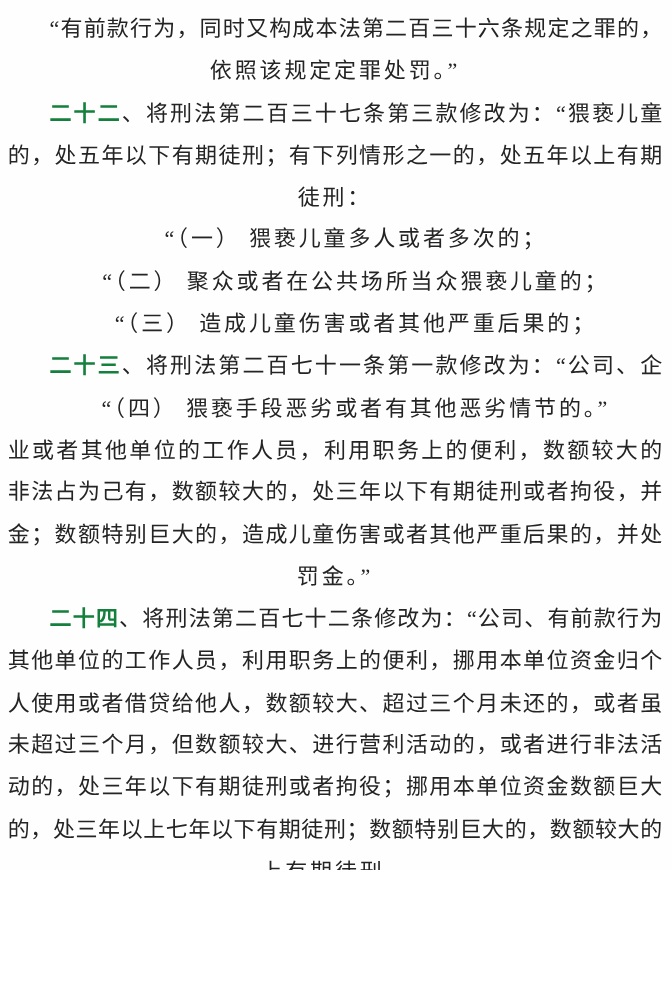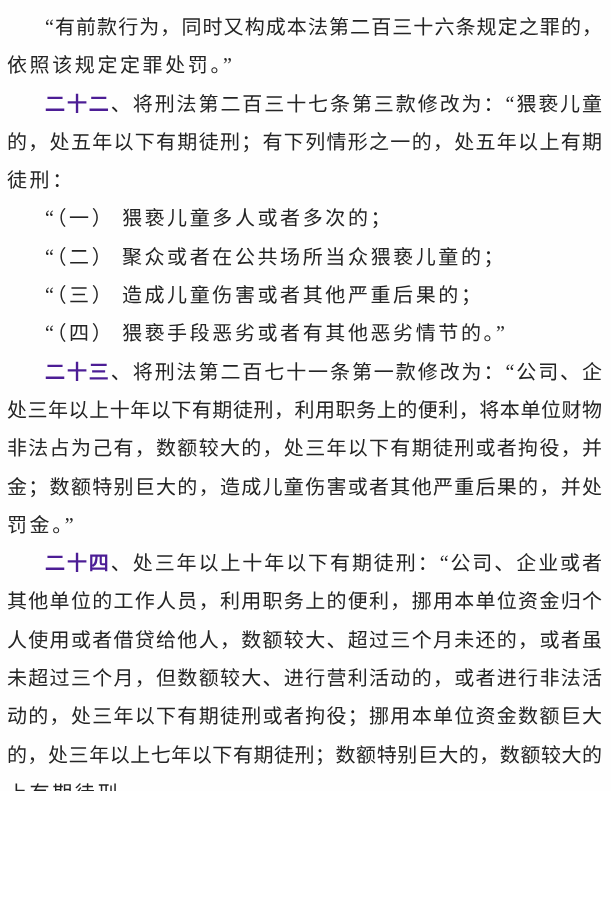--- a/index.html
+++ b/index.html
@@ -20,33 +20,34 @@
   }
   .line {
     margin: 0;
     height: 38.3px;
     line-height: 38.3px;
     font-size: 20px;
     letter-spacing: 2.6px;
     color: #242424;
     overflow: hidden;
     white-space: nowrap;
+    text-align: center;
   }
   .line.justify {
     letter-spacing: 0;
     white-space: normal;
     text-align: justify;
     text-align-last: justify;
   }
   .line.indent {
     text-indent: 38px;
   }
   .lead {
     font-weight: bold;
-    color: #4c1d95;
+    color: #15803d;
   }
   .footer {
     position: absolute;
     top: 858px;
     right: 26px;
     font-size: 21px;
     line-height: 30px;
     letter-spacing: 0;
     display: flex;
     align-items: center;
@@ -77,29 +78,29 @@
     <p class="line indent justify"><span>“有前款行为，同时又构成本法第二百三十六条规定之罪的，</span></p>
     <p class="line"><span>依照该规定定罪处罚。”</span></p>
 
     <p class="line indent justify"><span class="lead">二十二</span><span>、将刑法第二百三十七条第三款修改为：“猥亵儿童</span></p>
     <p class="line justify"><span>的，处五年以下有期徒刑；有下列情形之一的，处五年以上有期</span></p>
     <p class="line"><span>徒刑：</span></p>
 
     <p class="line indent"><span>“（一） 猥亵儿童多人或者多次的；</span></p>
     <p class="line indent"><span>“（二） 聚众或者在公共场所当众猥亵儿童的；</span></p>
     <p class="line indent"><span>“（三） 造成儿童伤害或者其他严重后果的；</span></p>
+    <p class="line indent justify"><span class="lead">二十三</span><span>、将刑法第二百七十一条第一款修改为：“公司、企</span></p>
+
     <p class="line indent"><span>“（四） 猥亵手段恶劣或者有其他恶劣情节的。”</span></p>
-
-    <p class="line indent justify"><span class="lead">二十三</span><span>、将刑法第二百七十一条第一款修改为：“公司、企</span></p>
-    <p class="line justify"><span>处三年以上十年以下有期徒刑，利用职务上的便利，将本单位财物</span></p>
+    <p class="line justify"><span>业或者其他单位的工作人员，利用职务上的便利，数额较大的</span></p>
     <p class="line justify"><span>非法占为己有，数额较大的，处三年以下有期徒刑或者拘役，并</span></p>
     <p class="line justify"><span>金；数额特别巨大的，造成儿童伤害或者其他严重后果的，并处</span></p>
     <p class="line"><span>罚金。”</span></p>
 
-    <p class="line indent justify"><span class="lead">二十四</span><span>、处三年以上十年以下有期徒刑：“公司、企业或者</span></p>
+    <p class="line indent justify"><span class="lead">二十四</span><span>、将刑法第二百七十二条修改为：“公司、有前款行为</span></p>
     <p class="line justify"><span>其他单位的工作人员，利用职务上的便利，挪用本单位资金归个</span></p>
     <p class="line justify"><span>人使用或者借贷给他人，数额较大、超过三个月未还的，或者虽</span></p>
     <p class="line justify"><span>未超过三个月，但数额较大、进行营利活动的，或者进行非法活</span></p>
     <p class="line justify"><span>动的，处三年以下有期徒刑或者拘役；挪用本单位资金数额巨大</span></p>
     <p class="line justify"><span>的，处三年以上七年以下有期徒刑；数额特别巨大的，数额较大的</span></p>
     <p class="line"><span>上有期徒刑。</span></p>
 
   </div>
 
   <div class="footer">

